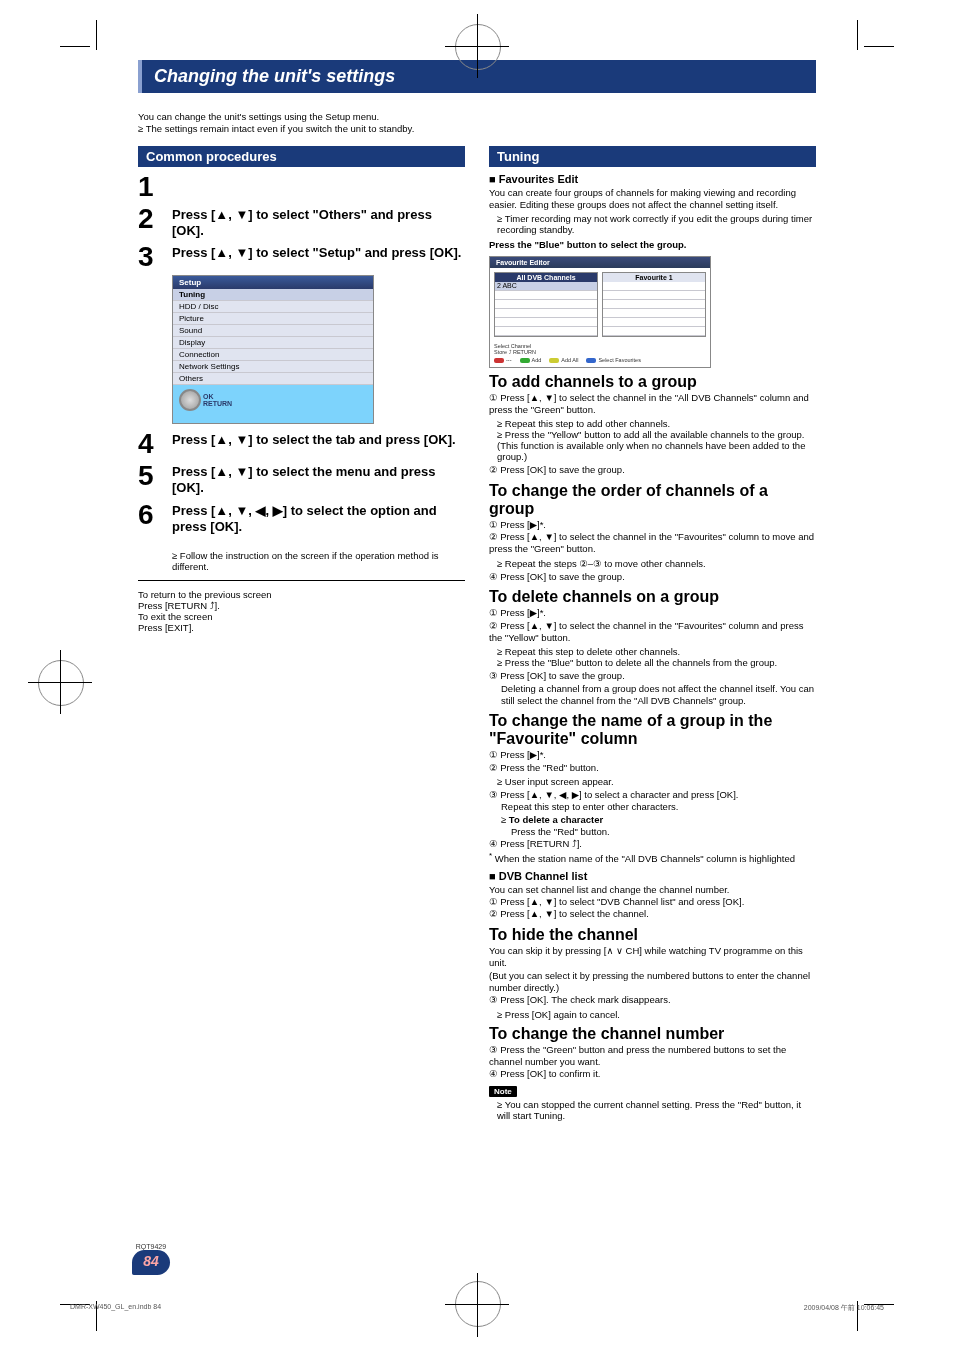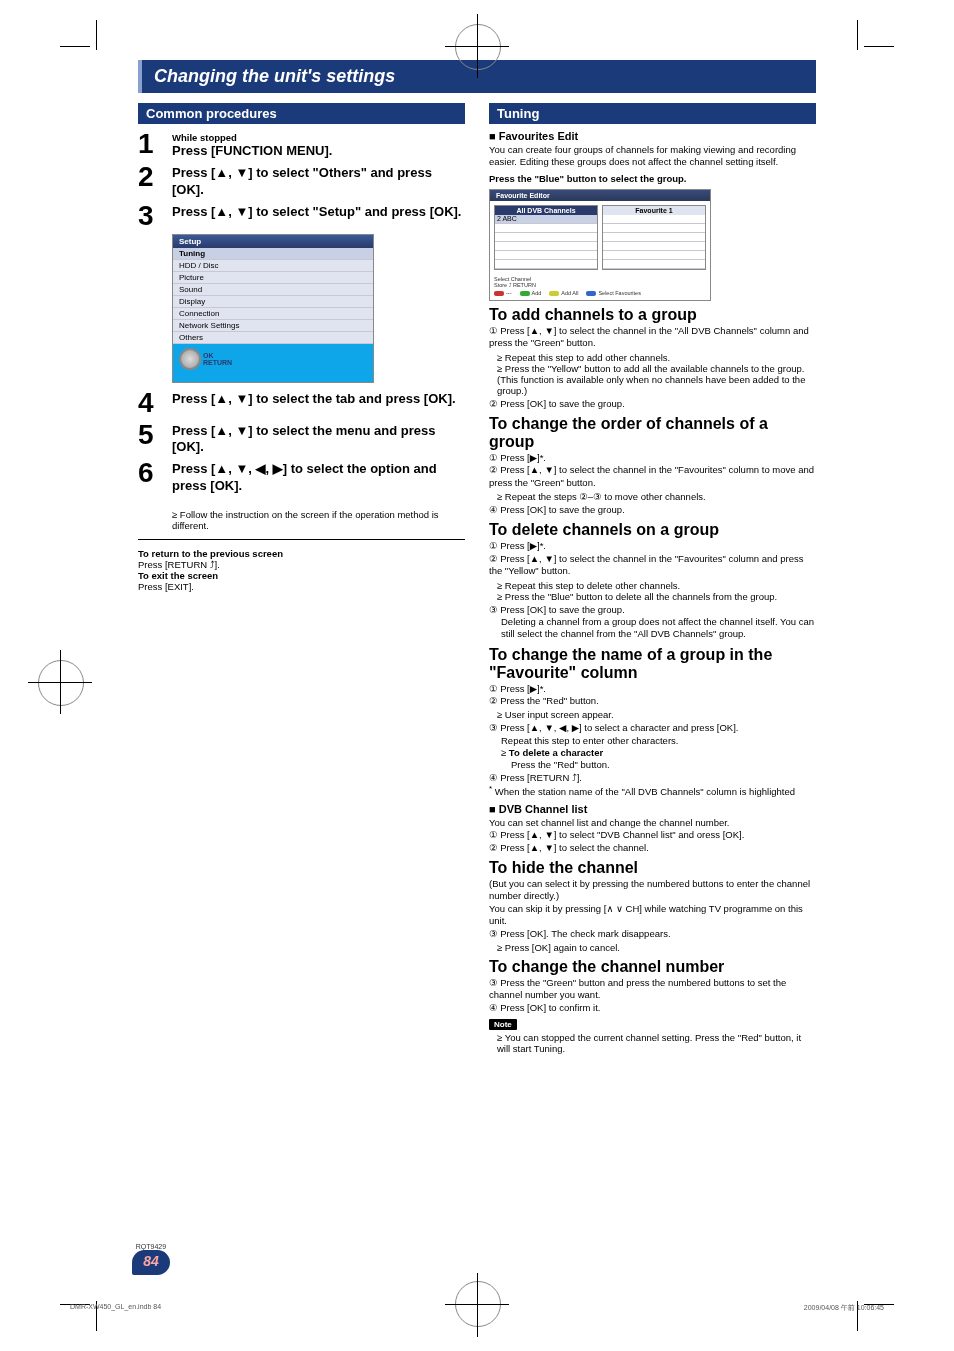--- a/index.html
+++ b/index.html
@@ -81,21 +81,21 @@
   }
   .step-note {
     font-size: 9.5px;
     margin-top: 15px;
   }
   .setup-panel {
     border: 1px solid #888;
     width: 200px;
     margin: 4px 0 6px 34px;
     font-size: 8px;
-    background: #0ea5e9;
+    background: #7dd3fc;
   }
   .setup-title {
     background: linear-gradient(#3a5a9a,#2a3a6a);
     color:#fff;
     font-weight:bold;
     padding:2px 6px;
   }
   .setup-row {
     padding: 1px 6px;
     border-bottom: 1px solid #c8c8d0;
@@ -126,21 +126,21 @@
     background: radial-gradient(#ddd, #999);
   }
   .setup-footer .labels {
     display: inline-block;
     line-height: 1;
   }
   .footnote {
     font-size: 9.5px;
     margin-top: 8px;
   }
-  .footnote .bh { font-weight:bold; }
+  .footnote .bh { font-weight:normal; }
   h4.sub { font-size: 11px; font-weight: bold; margin: 6px 0 2px 0; }
   h5.sub2 { font-size: 16px; font-weight: bold; margin: 5px 0 1px 0; }
   .small { font-size: 9.5px; line-height: 1.3; }
   .circled { font-family: Arial; font-size: 9.5px; }
   ul.bul { margin:2px 0 2px 8px; padding:0; list-style:none; font-size:9.5px; }
   ul.bul li::before { content:"≥ "; }
   .fav-editor {
     border:1px solid #888;
     width: 220px;
     margin: 4px 0 4px 0;
@@ -247,34 +247,34 @@
   <div class="reg-mark-v" style="bottom:14px; left:477px; height:64px;"></div>
   <div class="reg-mark-h" style="bottom:46px; right:60px; width:30px;"></div>
   <div class="reg-mark-v" style="bottom:20px; right:96px; height:30px;"></div>
 
   <div class="content">
 
     <div class="title-bar">
       <span>Changing the unit's settings</span>
     </div>
 
+    <div class="intro">
+      <span>You can change the unit's settings using the Setup menu.</span><br>
+      <span>≥ <span>The settings remain intact even if you switch the unit to standby.</span></span>
+    </div>
 
     <div class="columns">
 
       <div class="col">
         <div class="section-header">
           <span>Common procedures</span>
         </div>
 
         <div class="step-row">
           <div class="step-num">1</div>
-          <div class="step-body">
-            <div class="step-small">While stopped</div>
-            <div class="step-bold">Press [FUNCTION MENU].</div>
-          </div>
         </div>
 
         <div class="step-row">
           <div class="step-num">2</div>
           <div class="step-body">
             <div class="step-bold">Press [▲, ▼] to select "Others" and press [OK].</div>
           </div>
         </div>
 
         <div class="step-row">
@@ -336,20 +336,23 @@
         </div>
       </div>
 
       <div class="col">
         <div class="section-header">
           <span>Tuning</span>
         </div>
 
         <h4 class="sub">■ <span>Favourites Edit</span></h4>
         <div class="small">You can create four groups of channels for making viewing and recording easier. Editing these groups does not affect the channel setting itself.</div>
+        <ul class="bul">
+            <li>Timer recording may not work correctly if you edit the groups during timer recording standby.</li>
+          </ul>
         <div class="small" style="font-weight:bold; margin-top:4px;">Press the "Blue" button to select the group.</div>
 
         <div class="fav-editor">
           <div class="fav-title">Favourite Editor</div>
           <div class="fav-body">
             <div class="fav-col">
               <div class="fav-col-hdr">All DVB Channels</div>
               <div class="fav-cell sel">2 ABC</div>
               <div class="fav-cell"></div>
                 <div class="fav-cell"></div>
@@ -417,22 +420,22 @@
         <div class="small" style="margin-left:22px;">Press the "Red" button.</div>
         <div class="small circled">④ <span>Press [RETURN ⤴].</span></div>
         <div class="ast"><sup>*</sup> <span>When the station name of the "All DVB Channels" column is highlighted</span></div>
 
         <h4 class="sub">■ <span>DVB Channel list</span></h4>
         <div class="small">You can set channel list and change the channel number.</div>
         <div class="small circled">① <span>Press [▲, ▼] to select "DVB Channel list" and oress [OK].</span></div>
         <div class="small circled">② <span>Press [▲, ▼] to select the channel.</span></div>
 
         <h5 class="sub2">To hide the channel</h5>
+        <div class="small">You can skip it by pressing [∧ ∨ CH] while watching TV programme on this unit.</div>
         <div class="small">(But you can select it by pressing the numbered buttons to enter the channel number directly.)</div>
-        <div class="small">You can skip it by pressing [∧ ∨ CH] while watching TV programme on this unit.</div>
         <div class="small circled">③ <span>Press [OK]. The check mark disappears.</span></div>
         <ul class="bul">
             <li>Press [OK] again to cancel.</li>
           </ul>
 
         <h5 class="sub2">To change the channel number</h5>
         <div class="small circled">③ <span>Press the "Green" button and press the numbered buttons to set the channel number you want.</span></div>
         <div class="small circled">④ <span>Press [OK] to confirm it.</span></div>
 
         <div style="margin-top:4px;">

